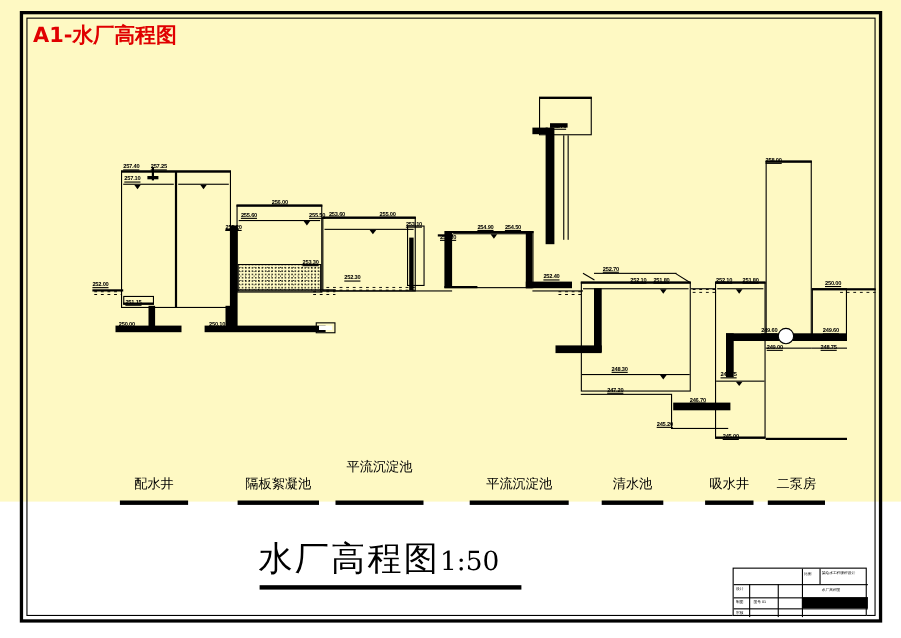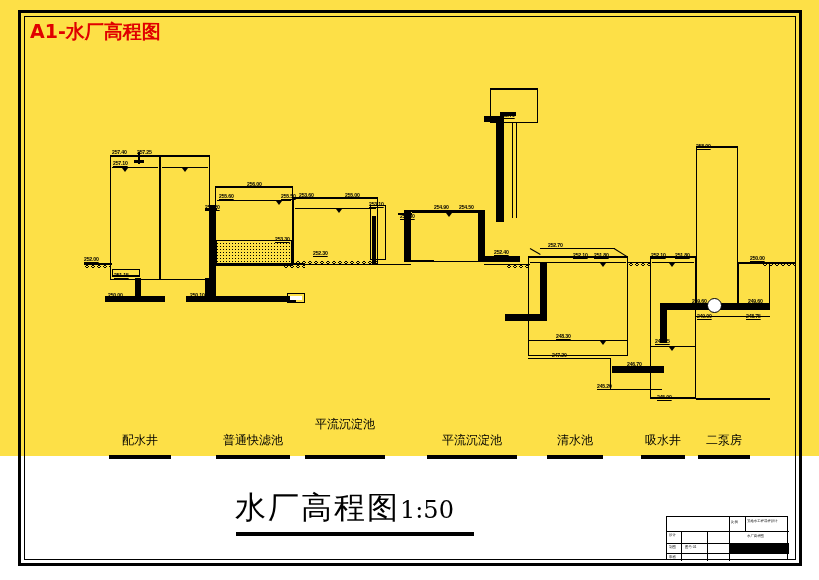--- a/index.html
+++ b/index.html
@@ -1,19 +1,19 @@
 <!DOCTYPE html>
 <html><head>
 <meta charset="utf-8">
 <style>
   html,body{margin:0;padding:0;background:#ffffff;}
   body{width:819px;height:580px;position:relative;overflow:hidden;
        font-family:"Liberation Sans","DejaVu Sans",sans-serif;}
 
-  #sheet{position:absolute;left:0;top:0;width:819px;height:456px;background:#fde047;}
+  #sheet{position:absolute;left:0;top:0;width:819px;height:456px;background:#fef9c3;}
 
   
   #frame-outer{position:absolute;left:18px;top:10px;width:784px;height:556px;
                border:3px solid #000;box-sizing:border-box;}
   #frame-inner{position:absolute;left:24px;top:16px;width:772px;height:544px;
                border:1px solid #000;box-sizing:border-box;}
 
   
   #sheet-title{position:absolute;left:30px;top:19px;color:#e00000;
                font-family:"DejaVu Sans",sans-serif;font-weight:bold;
@@ -258,21 +258,21 @@
       <div class="elev u" style="left: 750px; top: 255px;">250.00</div>
       <div class="elev u" style="left: 692px; top: 298px;">249.60</div>
       <div class="elev u" style="left: 748px; top: 298px;">249.60</div>
       <div class="elev u" style="left: 697px; top: 313px;">249.00</div>
       <div class="elev u" style="left: 746px; top: 313px;">248.75</div>
     </div>
 
   <div id="complabel-layer">
       <div class="complabel" style="left: 80px; top: 432px; width: 120px;">配水井</div>
       <div class="compbar" style="left: 109px; top: 455px; width: 62px;"></div>
-      <div class="complabel" style="left: 193px; top: 432px; width: 120px;">普通快滤池</div>
+      <div class="complabel" style="left: 193px; top: 432px; width: 120px;">隔板絮凝池</div>
       <div class="compbar" style="left: 216px; top: 455px; width: 74px;"></div>
       <div class="complabel" style="left: 285px; top: 416px; width: 120px;">平流沉淀池</div>
       <div class="compbar" style="left: 305px; top: 455px; width: 80px;"></div>
       <div class="complabel" style="left: 412px; top: 432px; width: 120px;">平流沉淀池</div>
       <div class="compbar" style="left: 427px; top: 455px; width: 90px;"></div>
       <div class="complabel" style="left: 515px; top: 432px; width: 120px;">清水池</div>
       <div class="compbar" style="left: 547px; top: 455px; width: 56px;"></div>
       <div class="complabel" style="left: 603px; top: 432px; width: 120px;">吸水井</div>
       <div class="compbar" style="left: 641px; top: 455px; width: 44px;"></div>
       <div class="complabel" style="left: 664px; top: 432px; width: 120px;">二泵房</div>

